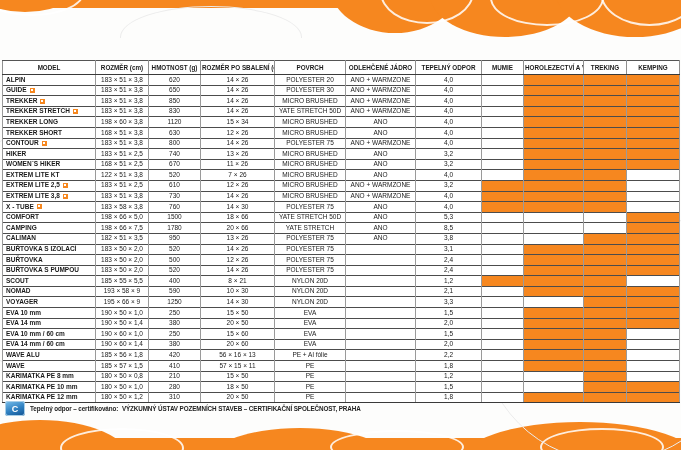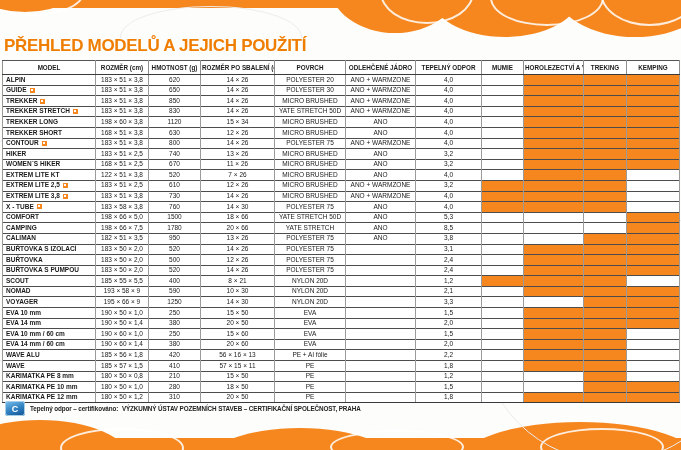--- a/index.html
+++ b/index.html
@@ -55,21 +55,20 @@
     <div class="ring" style="left:490px;top:-30px;width:110px;height:52px;"></div>
     <div class="ring" style="left:600px;top:-42px;width:95px;height:64px;"></div>
     <div class="blob" style="left:-40px;top:-70px;width:130px;height:82px;"></div>
     <div class="ring" style="left:-20px;top:-30px;width:100px;height:42px;"></div>
     <div class="ghost" style="left:120px;top:6px;width:180px;height:60px;"></div>
   </div>
 
   <div class="ghost" style="left:-60px;top:120px;width:260px;height:260px;z-index:1;"></div>
   <div class="ghost" style="left:480px;top:200px;width:260px;height:260px;z-index:1;"></div>
 
-  <div class="title">PŘEHLED MODELŮ A JEJICH POUŽITÍ</div>
 
   <div class="tbl-wrap">
     <table>
       <colgroup>
         <col style="width:93px">
           <col style="width:53px">
           <col style="width:52px">
           <col style="width:74px">
         <col style="width:71px">
           <col style="width:70px">

